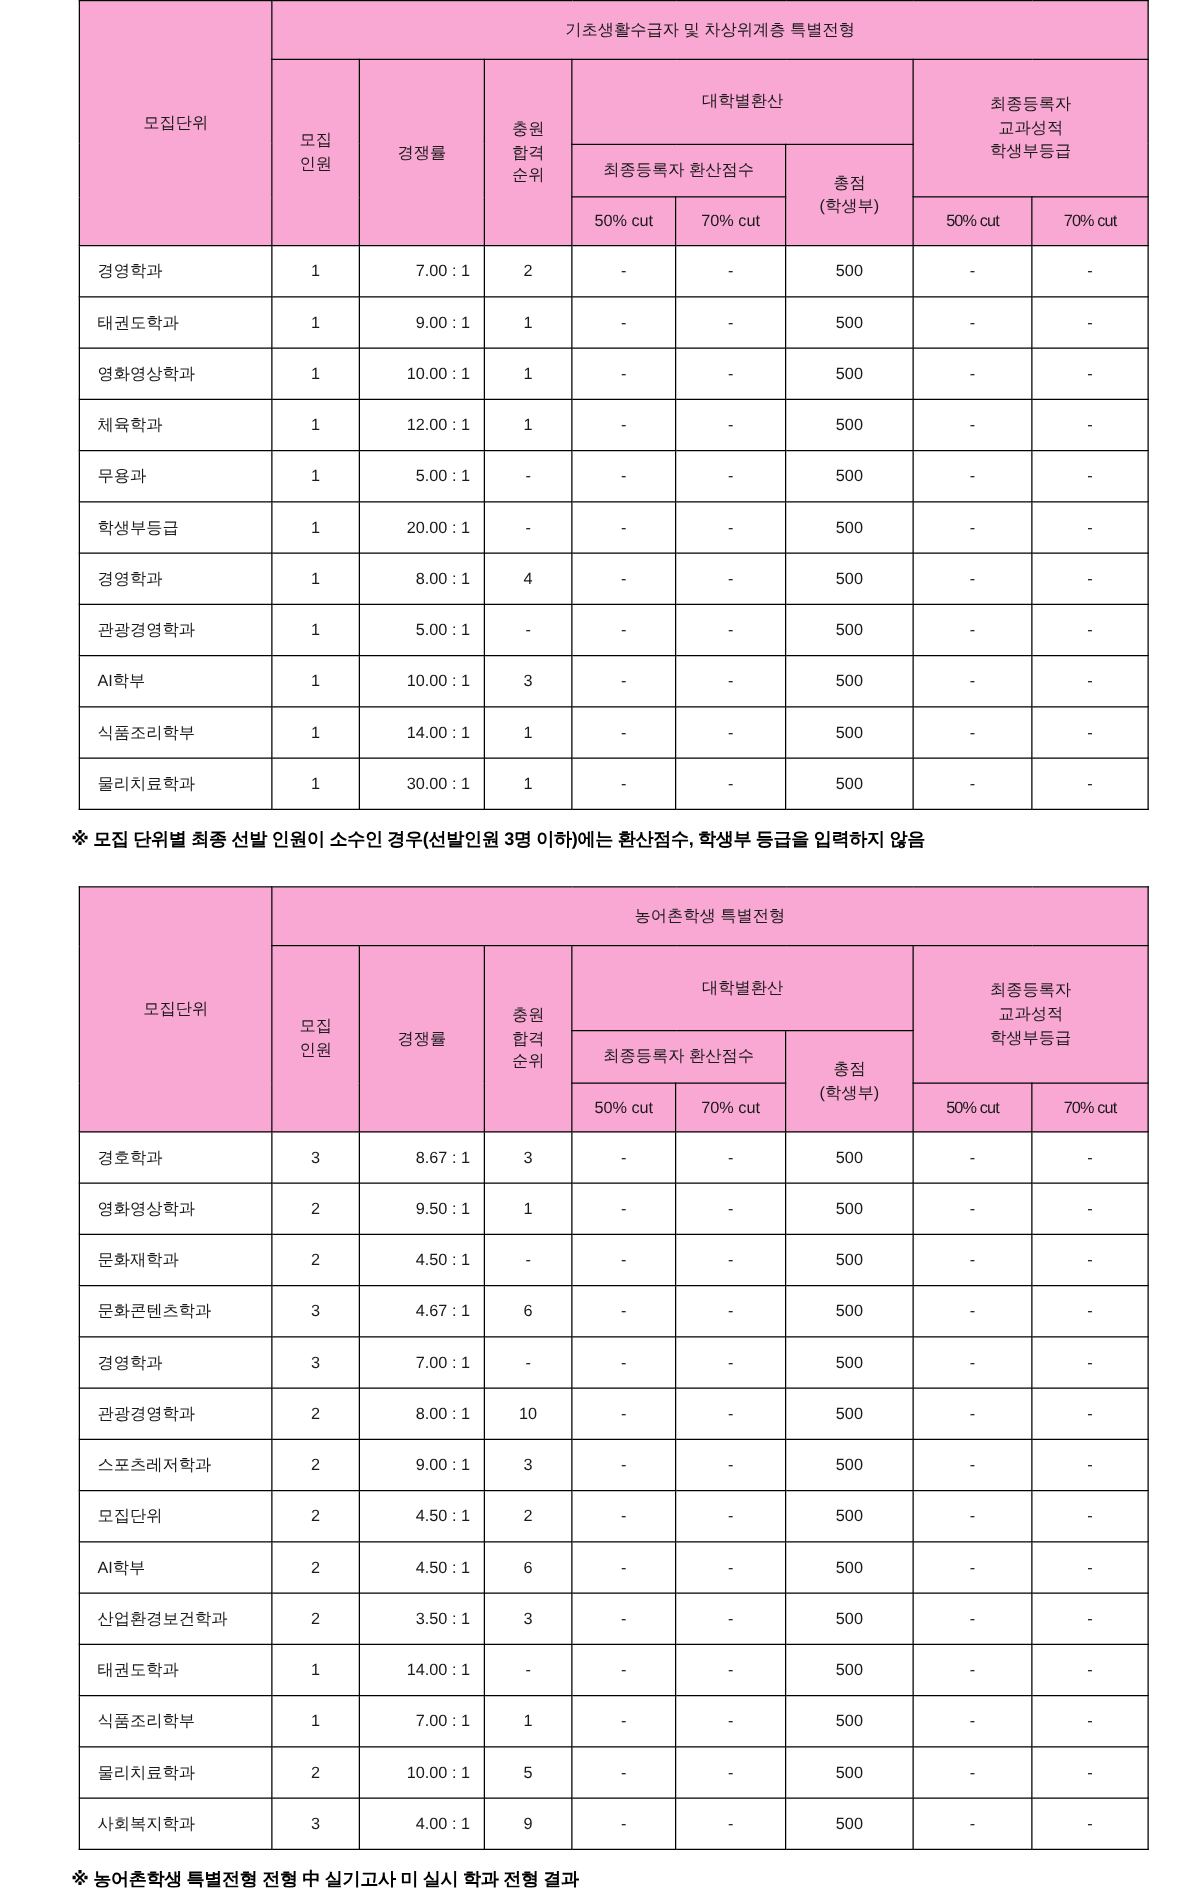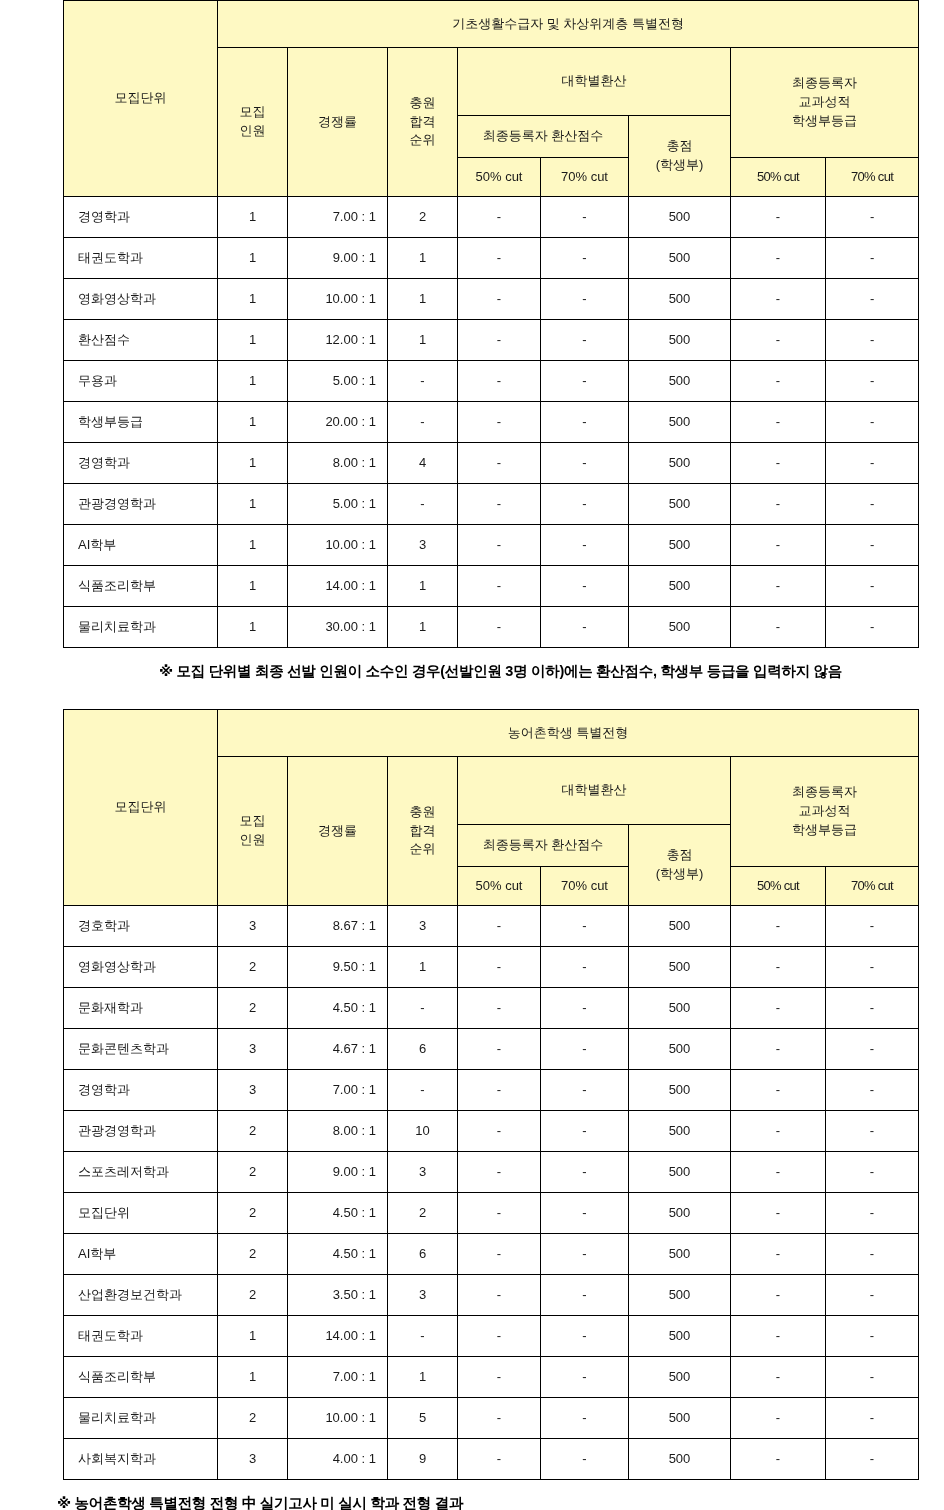--- a/index.html
+++ b/index.html
@@ -35,21 +35,21 @@
   .adm-table td {
     border: 1px solid #000000;
     font-weight: normal;
     font-size: 13px;
     color: #1a1a1a;
     padding: 0;
     line-height: 1.45;
     vertical-align: middle;
   }
   .adm-table thead th {
-    background: #fef9c3;
+    background: #f9a8d4;
     text-align: center;
   }
 
   
   .h-unit        { height: 195px; vertical-align: top; padding-top: 22px; }
   .h-title       { height: 46px; }
   .h-stack       { line-height: 1.75; }
   .h-vert        { line-height: 1.95; }
   .h-cut         { height: 38px; font-size: 12.5px; }
   .h-cut-tight   { height: 38px; font-size: 12.5px; letter-spacing: -0.7px; }
@@ -80,21 +80,21 @@
   
   .note {
     font-size: 14.5px;
     font-weight: bold;
     color: #000000;
     margin: 0;
     padding: 0 0 0 57px;
     letter-spacing: -0.3px;
     white-space: nowrap;
   }
-  .note-1 { padding-top: 14px; text-align: center; }
+  .note-1 { padding-top: 14px; }
   .gap-between { height: 28px; }
   .note-group { padding-top: 14px; }
 </style>
 </head>
 <body>
 
 <div class="page">
 
   <table class="adm-table">
     <colgroup>
@@ -173,21 +173,21 @@
           <td class="c-num">1</td>
           <td class="c-ratio">10.00 : 1</td>
           <td class="c-num">1</td>
           <td class="c-dash">-</td>
           <td class="c-dash">-</td>
           <td class="c-num">500</td>
           <td class="c-dash">-</td>
           <td class="c-dash">-</td>
         </tr>
         <tr>
-          <td class="c-unit">환산점수</td>
+          <td class="c-unit">체육학과</td>
           <td class="c-num">1</td>
           <td class="c-ratio">12.00 : 1</td>
           <td class="c-num">1</td>
           <td class="c-dash">-</td>
           <td class="c-dash">-</td>
           <td class="c-num">500</td>
           <td class="c-dash">-</td>
           <td class="c-dash">-</td>
         </tr>
         <tr>

